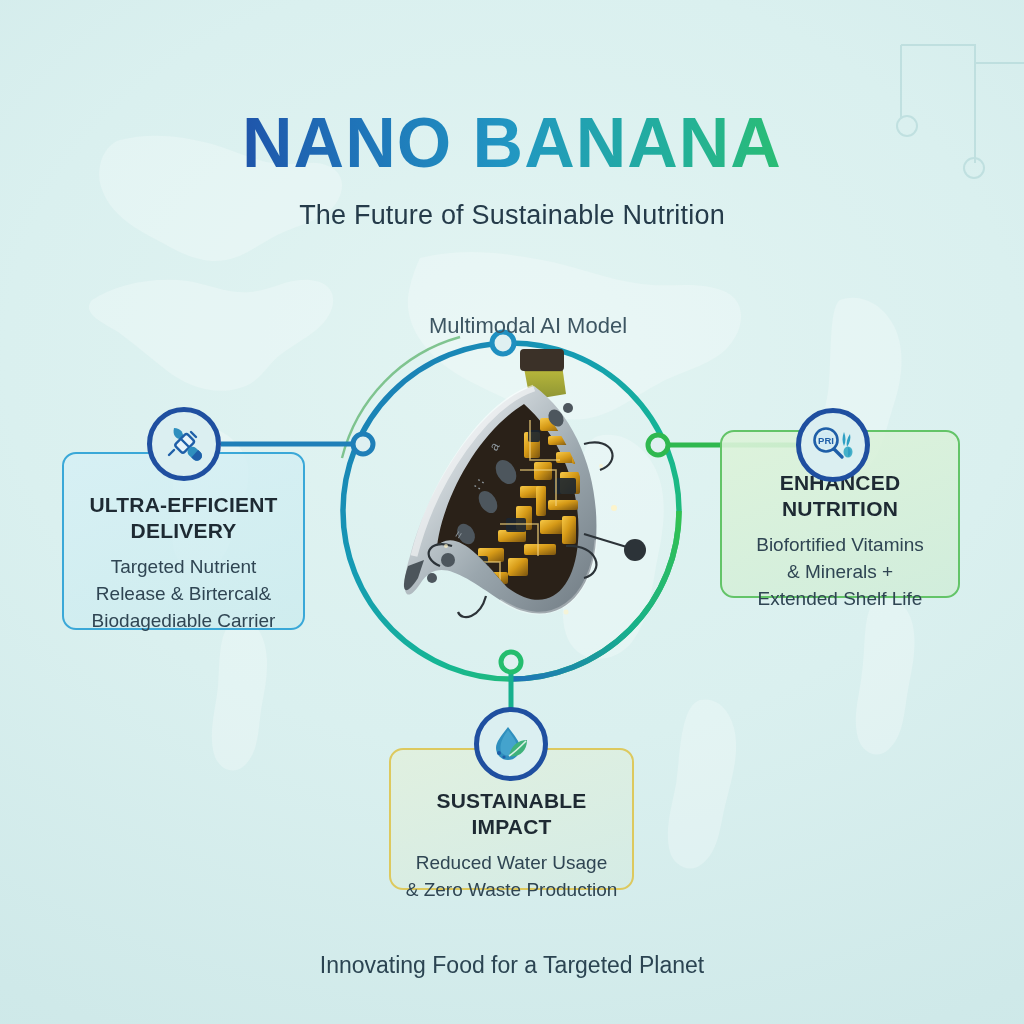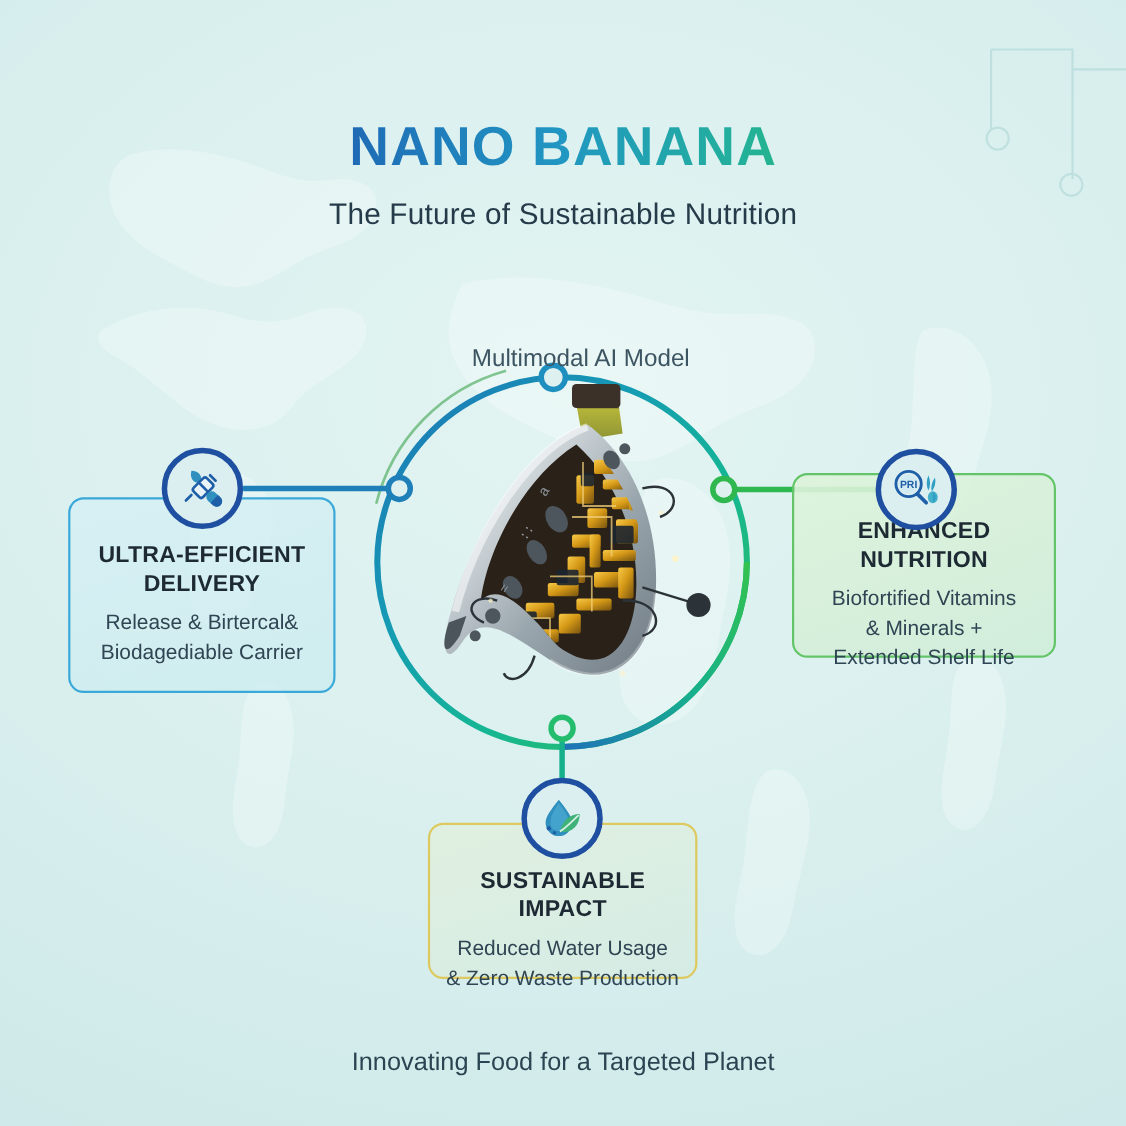--- a/index.html
+++ b/index.html
@@ -24,21 +24,21 @@
   #worldmap { opacity: .33; }
   #circuit-deco { opacity: .55; }
 
   
   .title-wrap {
     position: absolute; left: 0; top: 108px;
     width: 1024px; text-align: center;
   }
   #main-title {
     margin: 0;
-    font-size: 50px;
+    font-size: 70px;
     font-weight: bold;
     letter-spacing: 1px;
     line-height: 1;
     background-image: linear-gradient(90deg,
         #1b2f8f 0%, #1f3fa0 16%, #1f72b8 34%,
         #2197c2 50%, #23b09a 66%, #2ec45f 82%, #35d14e 100%);
     -webkit-background-clip: text;
     background-clip: text;
     color: transparent;
     -webkit-text-fill-color: transparent;
@@ -292,20 +292,21 @@
   <div class="title-wrap">
     <h1 id="main-title">NANO BANANA</h1>
     <p id="subtitle">The Future of Sustainable Nutrition</p>
   </div>
 
   <div id="hub-label">Multimodal AI Model</div>
 
   <div class="card" id="card-left">
     <div class="card-title">ULTRA-EFFICIENT DELIVERY</div>
     <div class="card-body">
+      <div>Targeted Nutrient</div>
       <div>Release &amp; Birtercal&amp;</div>
       <div>Biodagediable Carrier</div>
     </div>
   </div>
 
   <div class="card" id="card-right">
     <div class="card-title">ENHANCED NUTRITION</div>
     <div class="card-body">
       <div>Biofortified Vitamins</div>
       <div>&amp; Minerals +</div>

